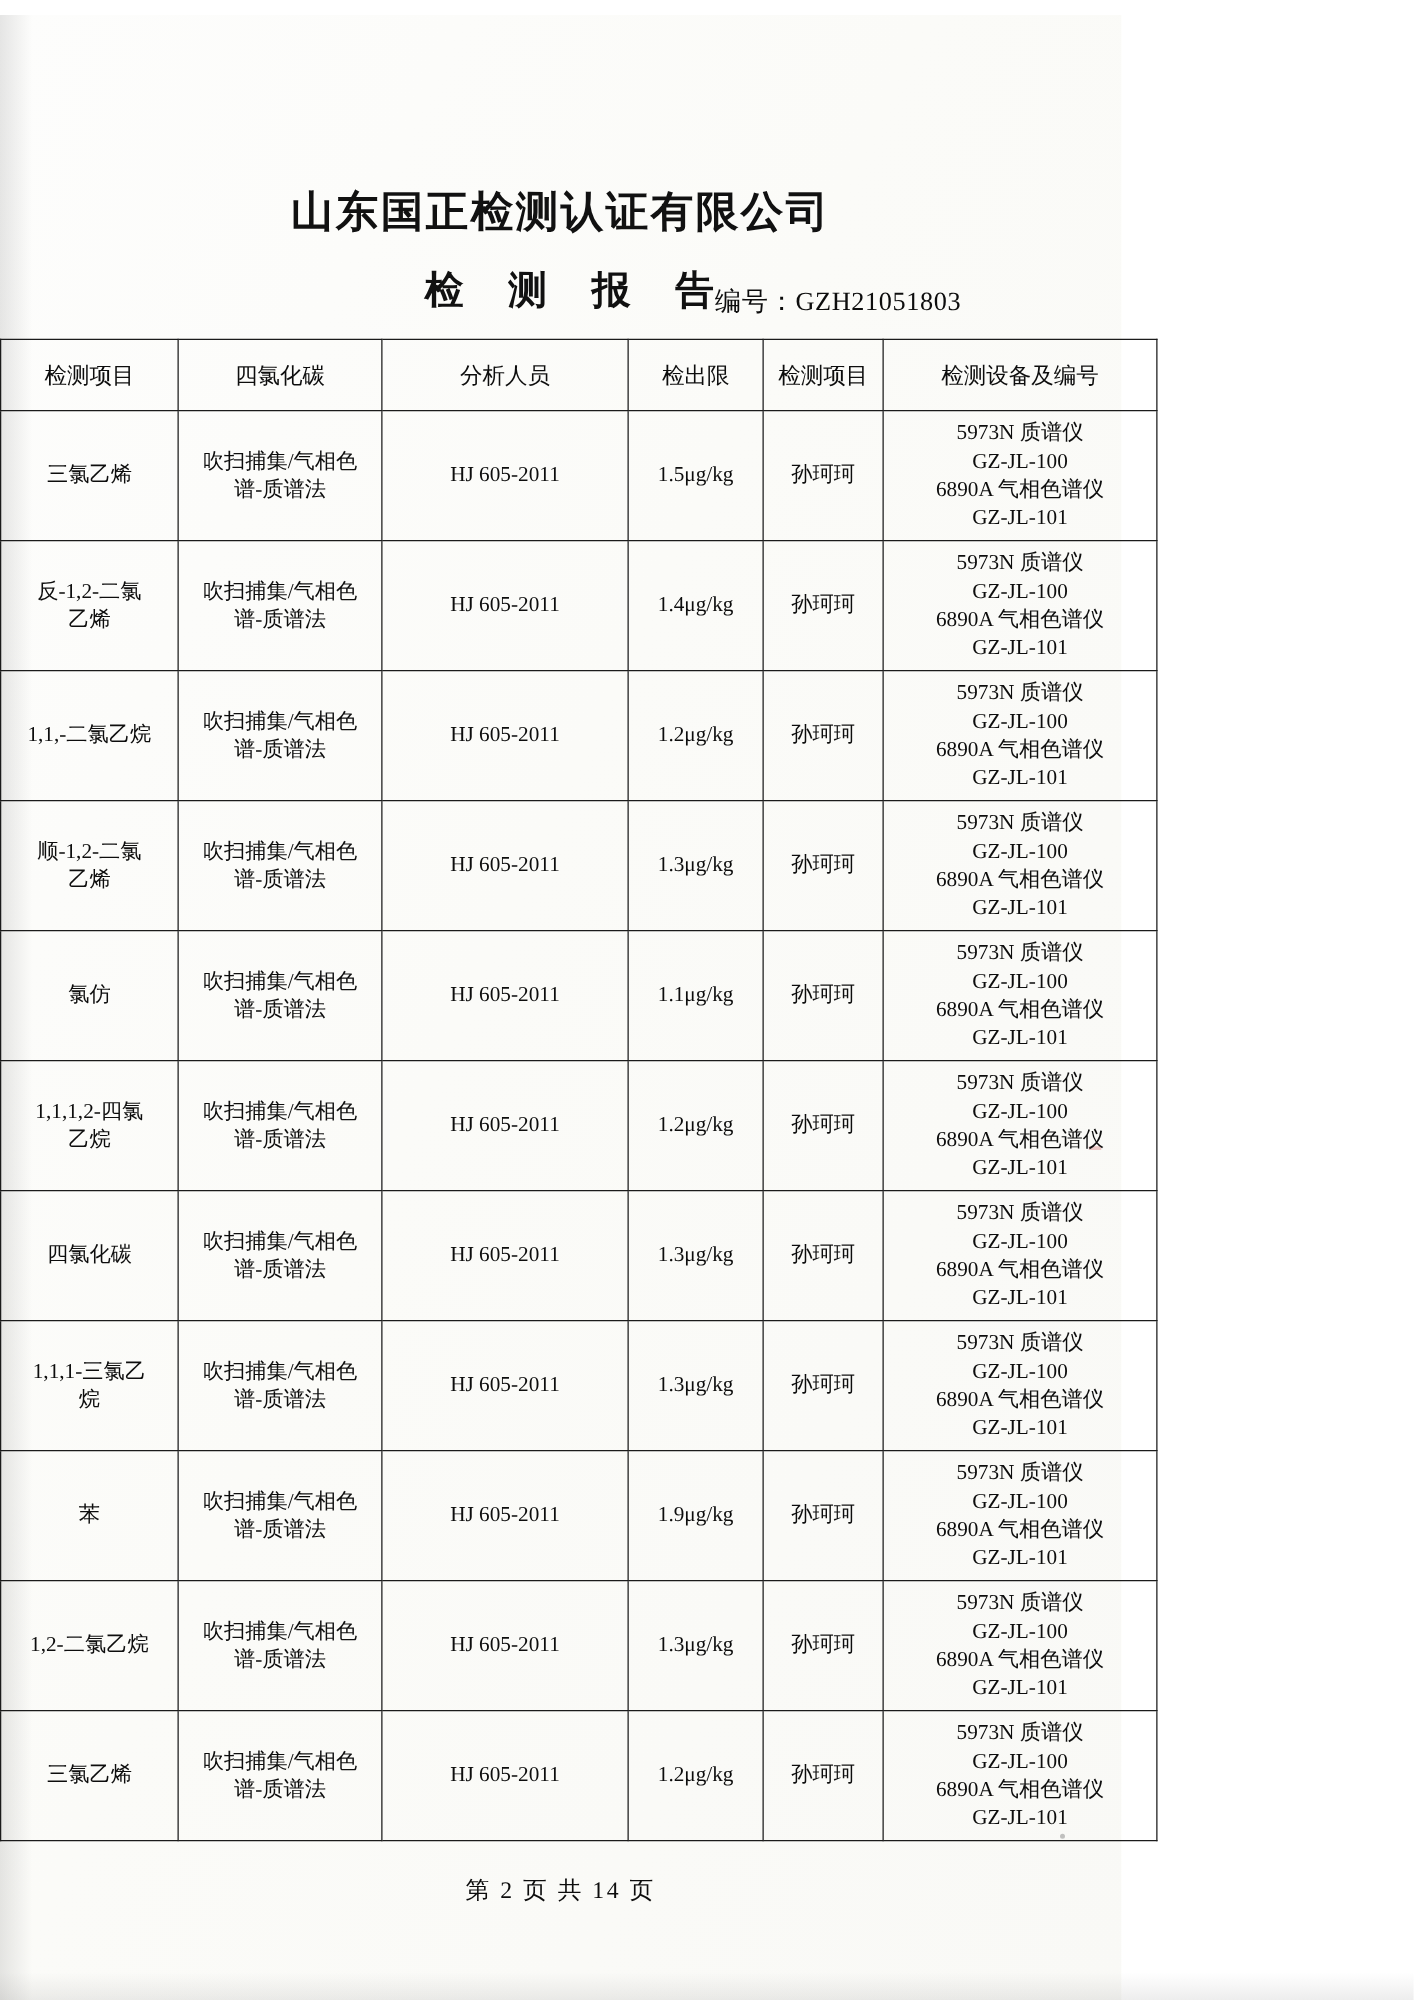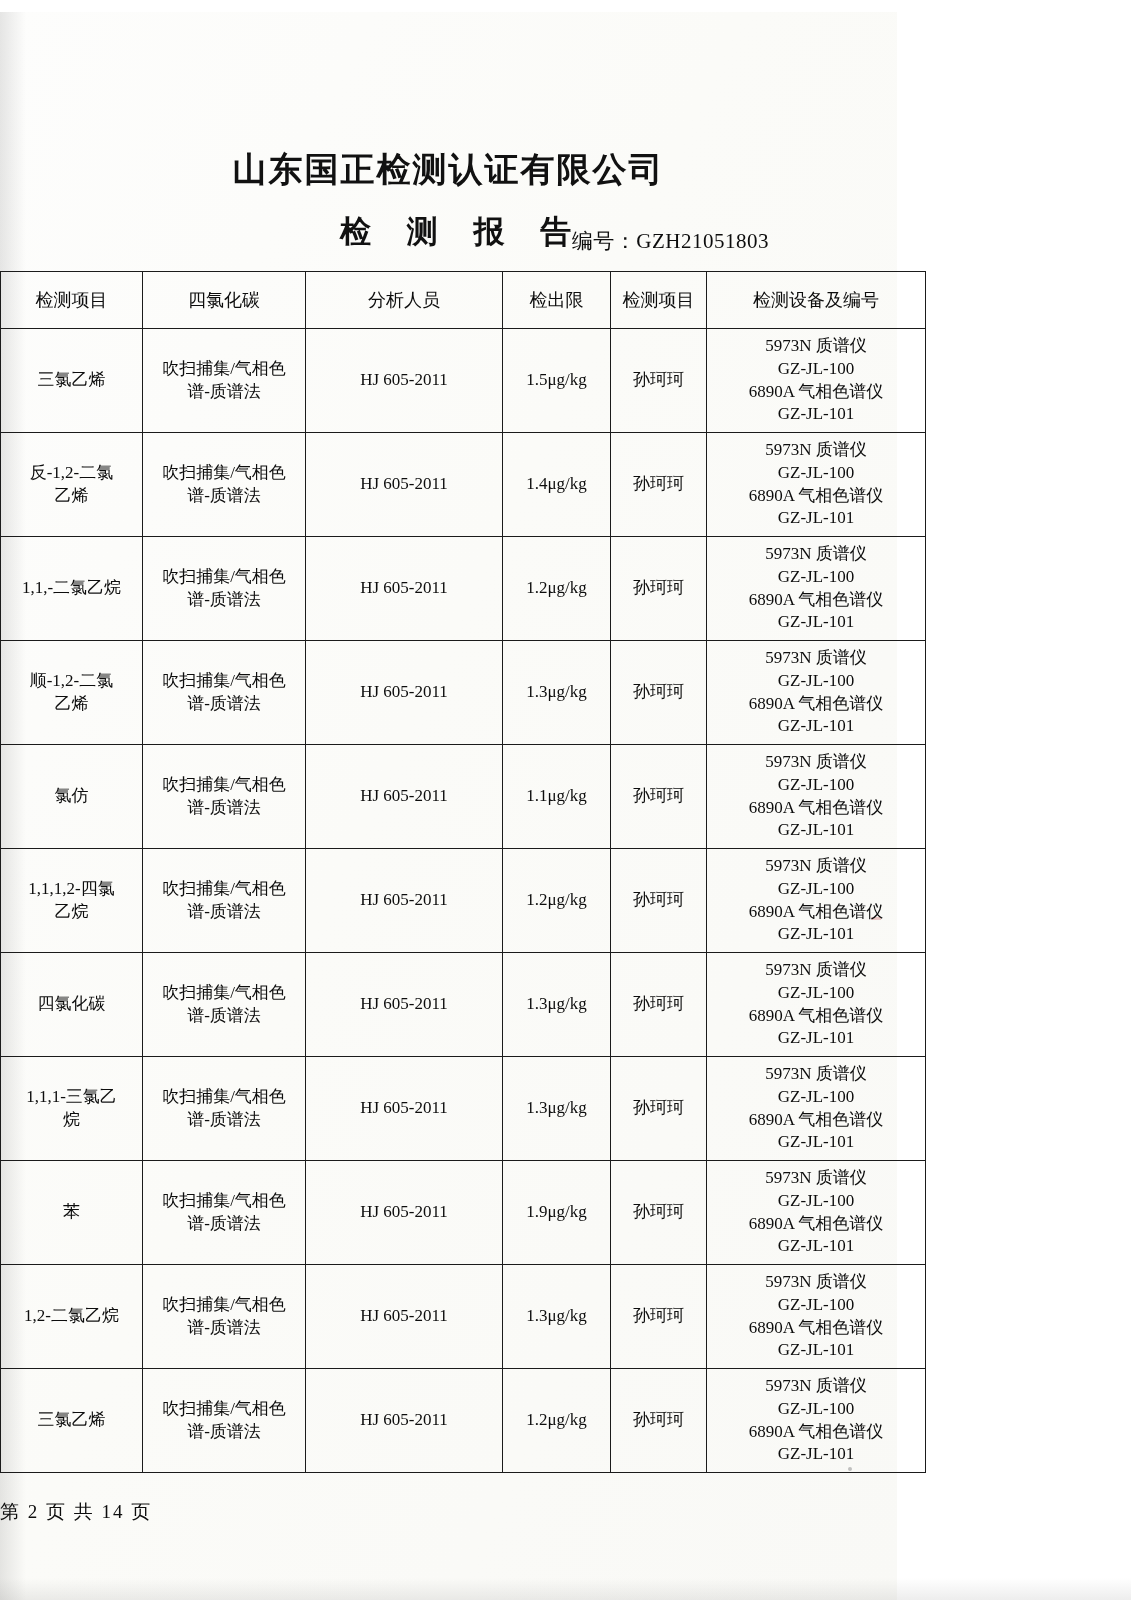--- a/index.html
+++ b/index.html
@@ -105,20 +105,21 @@
     font-size: 17px;
     line-height: 1.4;
     white-space: pre-line;
   }
   .item-name {
     font-size: 17px;
     line-height: 1.4;
     white-space: pre-line;
   }
   .footer {
+    text-align: center;
     margin-top: 26px;
     font-size: 19px;
     letter-spacing: 2px;
   }
   
   .artifact {
     position: absolute;
     pointer-events: none;
   }
   .artifact.red-marks {

